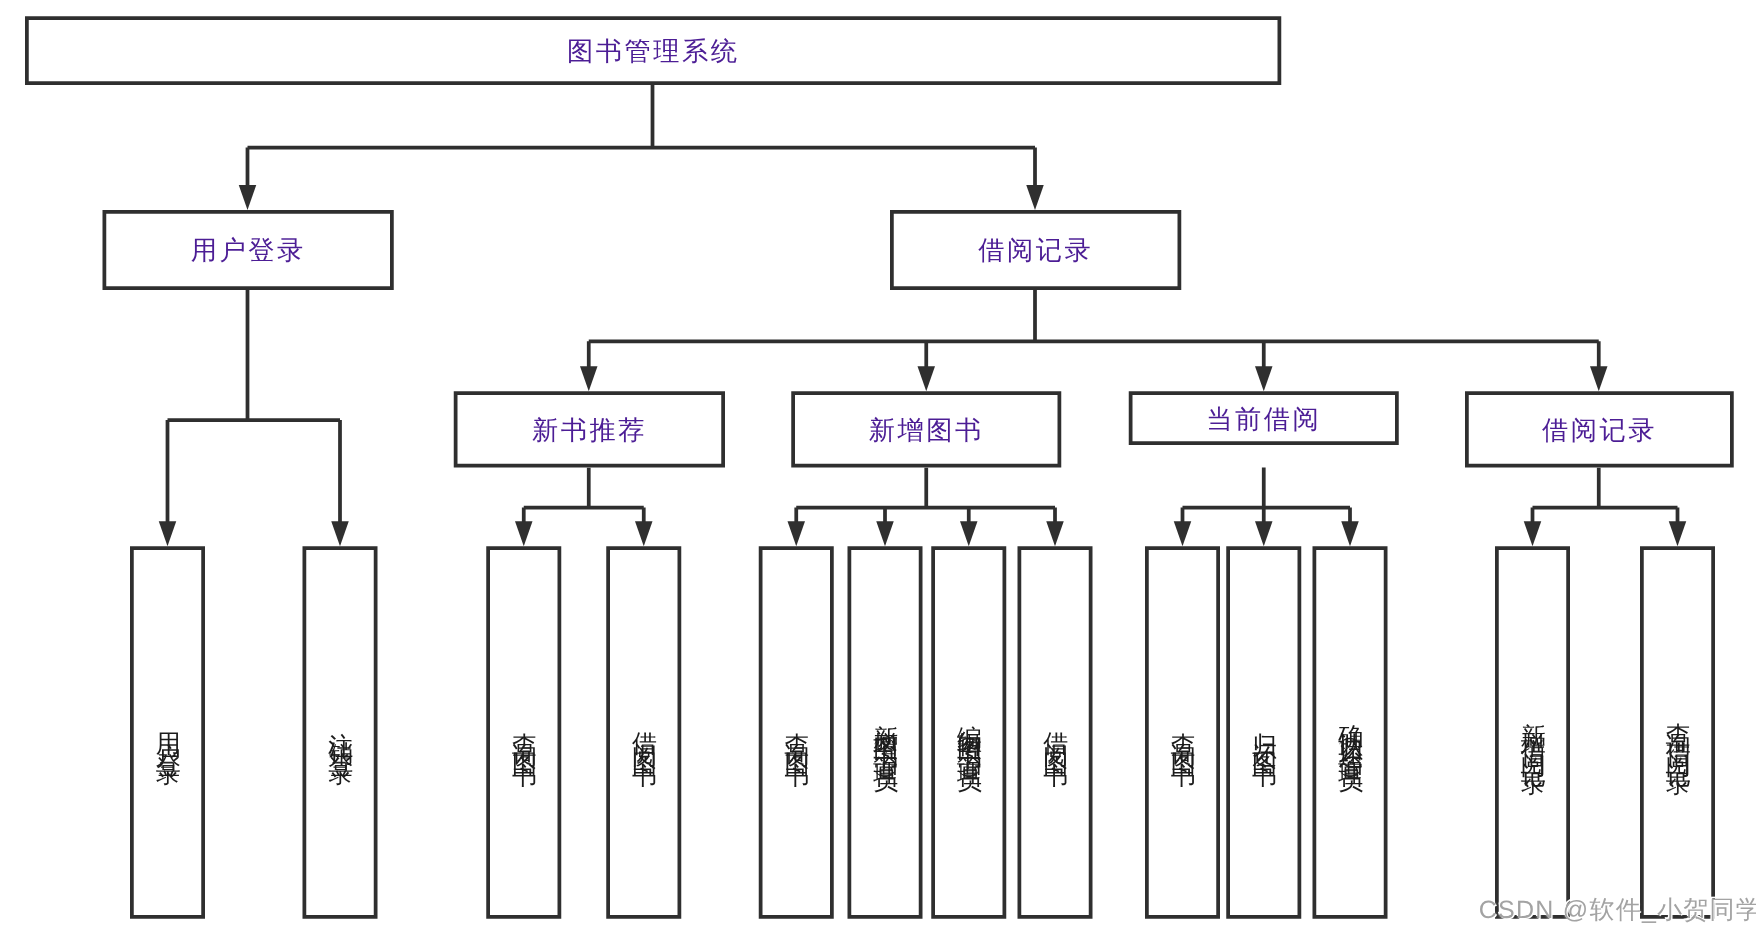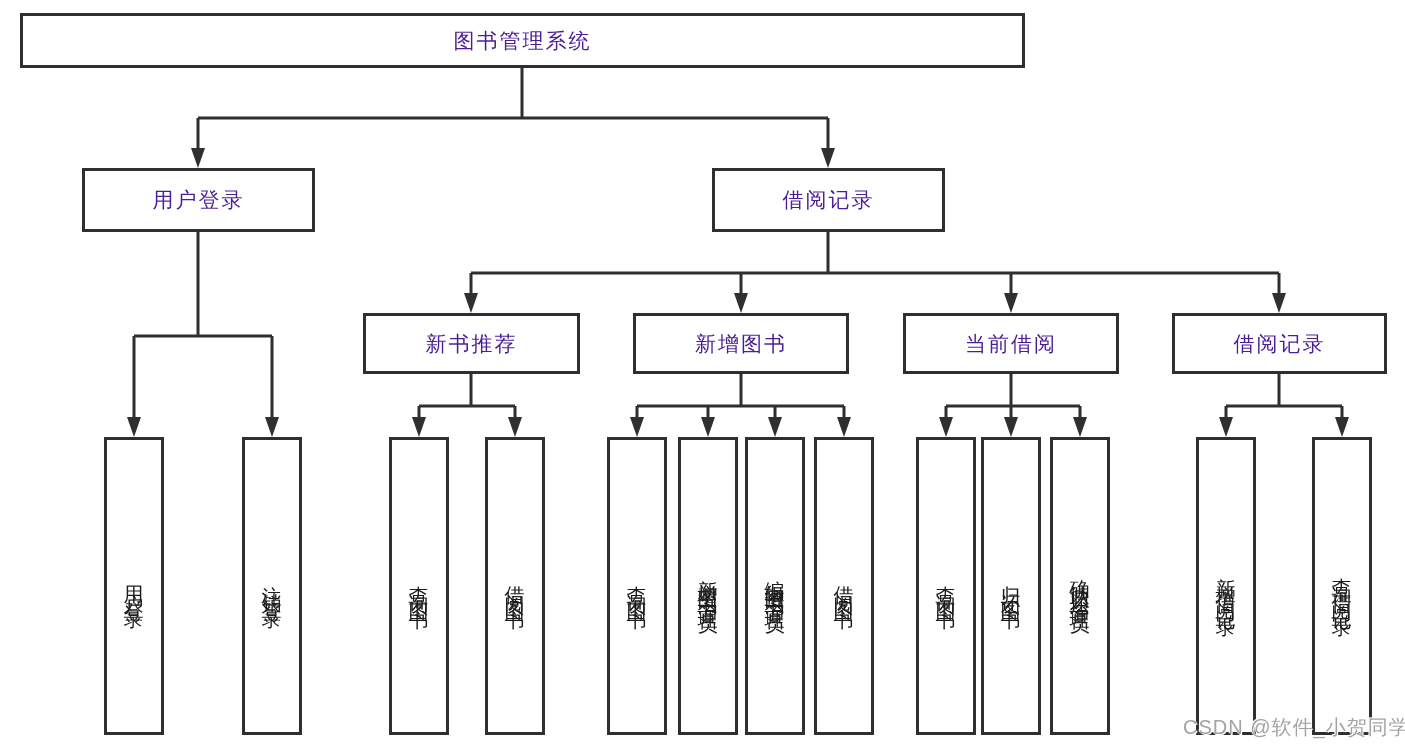--- a/index.html
+++ b/index.html
@@ -105,21 +105,21 @@
   <div class="node" style="left:712px; top:168px; width:233px; height:64px;">
     <span class="hlabel">借阅记录</span>
   </div>
 
   <div class="node" style="left:363px; top:313px; width:217px; height:61px;">
     <span class="hlabel">新书推荐</span>
   </div>
   <div class="node" style="left:633px; top:313px; width:216px; height:61px;">
     <span class="hlabel">新增图书</span>
   </div>
-  <div class="node" style="left:903px; top:313px; width:216px; height:61px;">
+  <div class="node" style="left:903px; top:313px; width:216px; height:43px;">
     <span class="hlabel">当前借阅</span>
   </div>
   <div class="node" style="left:1172px; top:313px; width:215px; height:61px;">
     <span class="hlabel">借阅记录</span>
   </div>
 
   <div class="node leaf" style="left:104px; top:437px; width:60px; height:298px;">
     <span class="vlabel">用户登录</span>
   </div>
   <div class="node leaf" style="left:242px; top:437px; width:60px; height:298px;">

